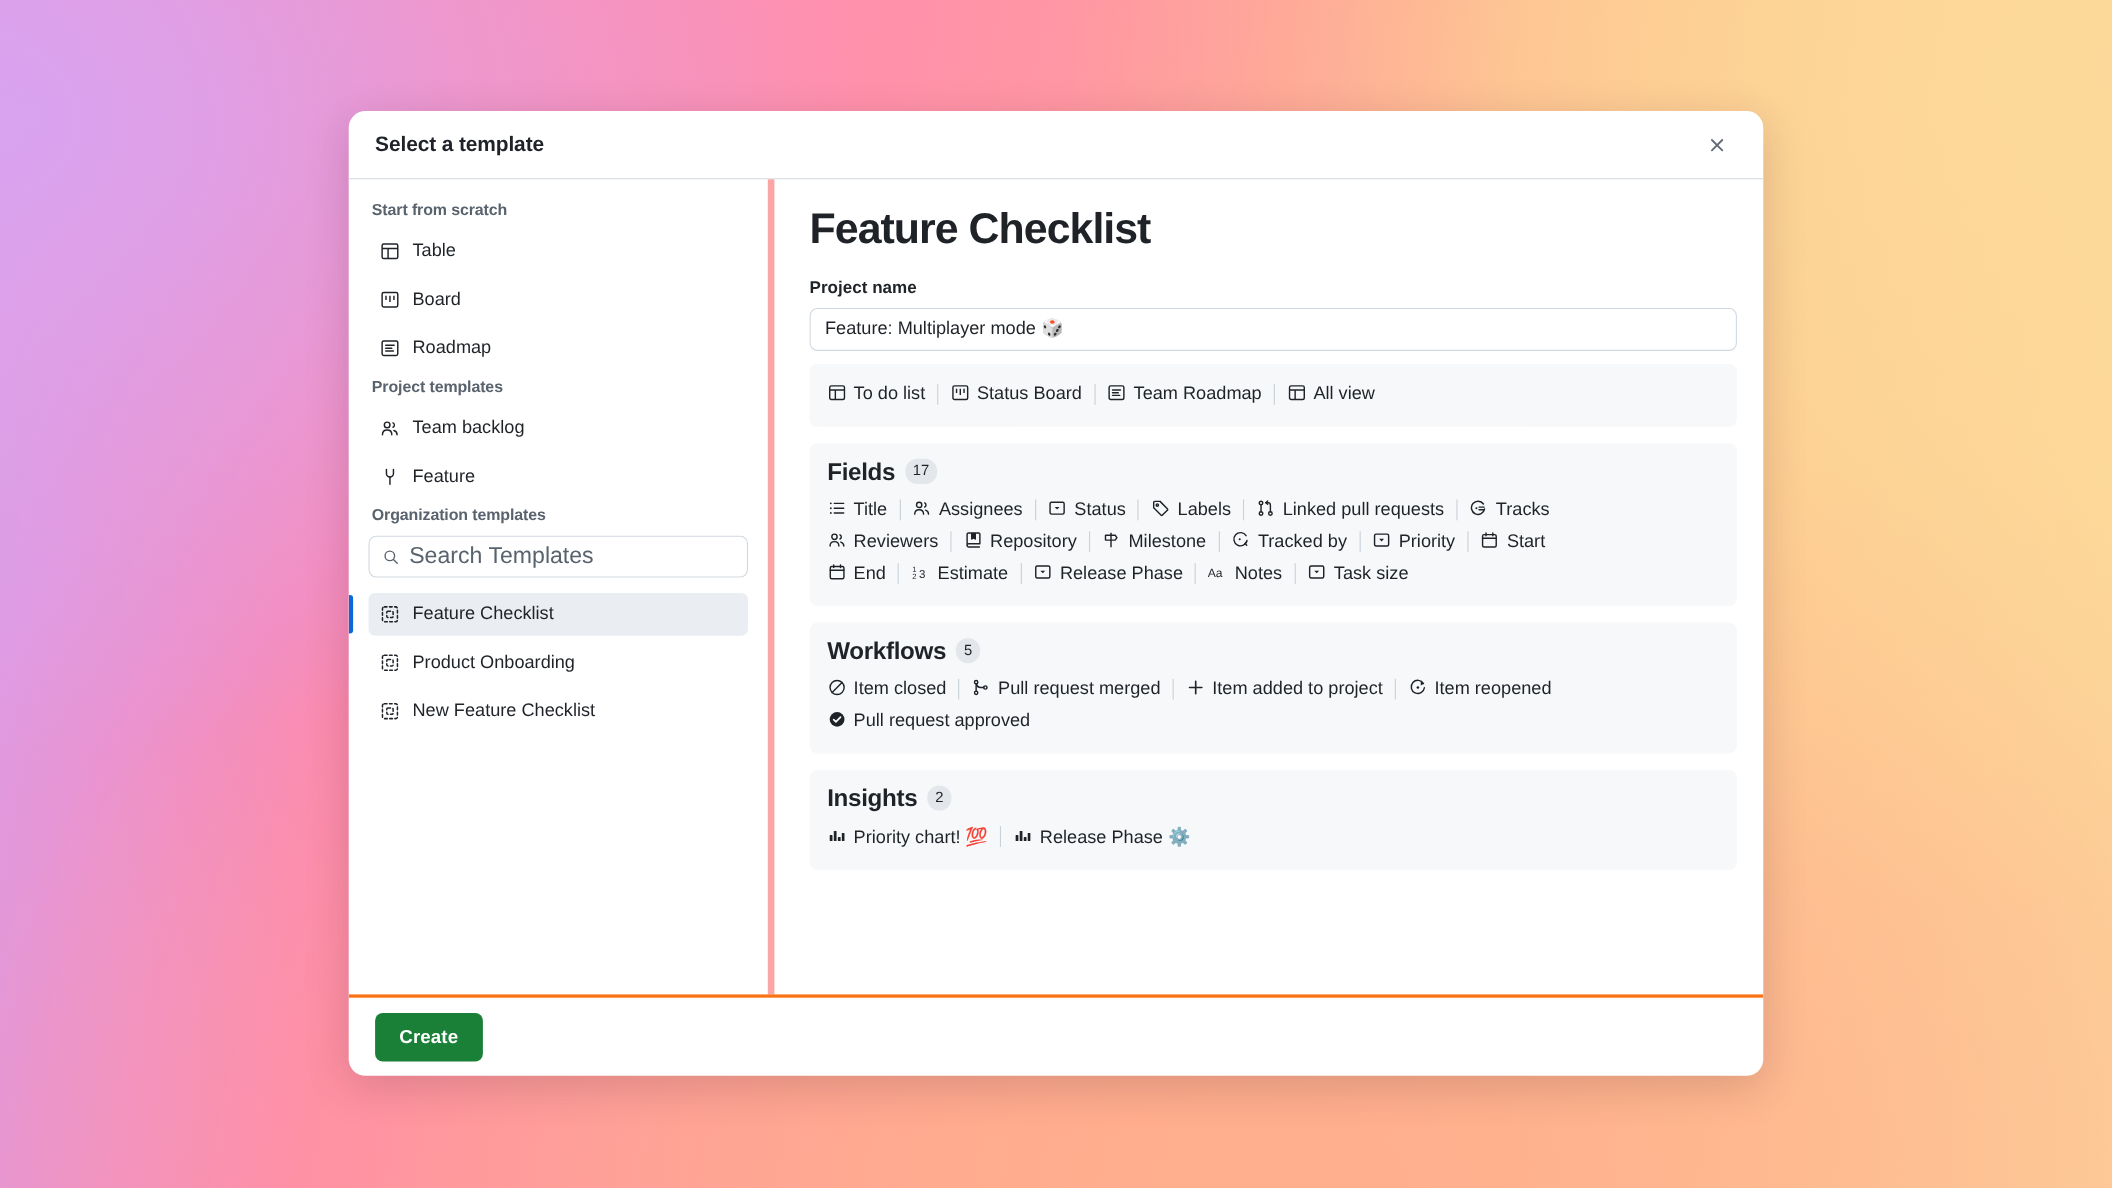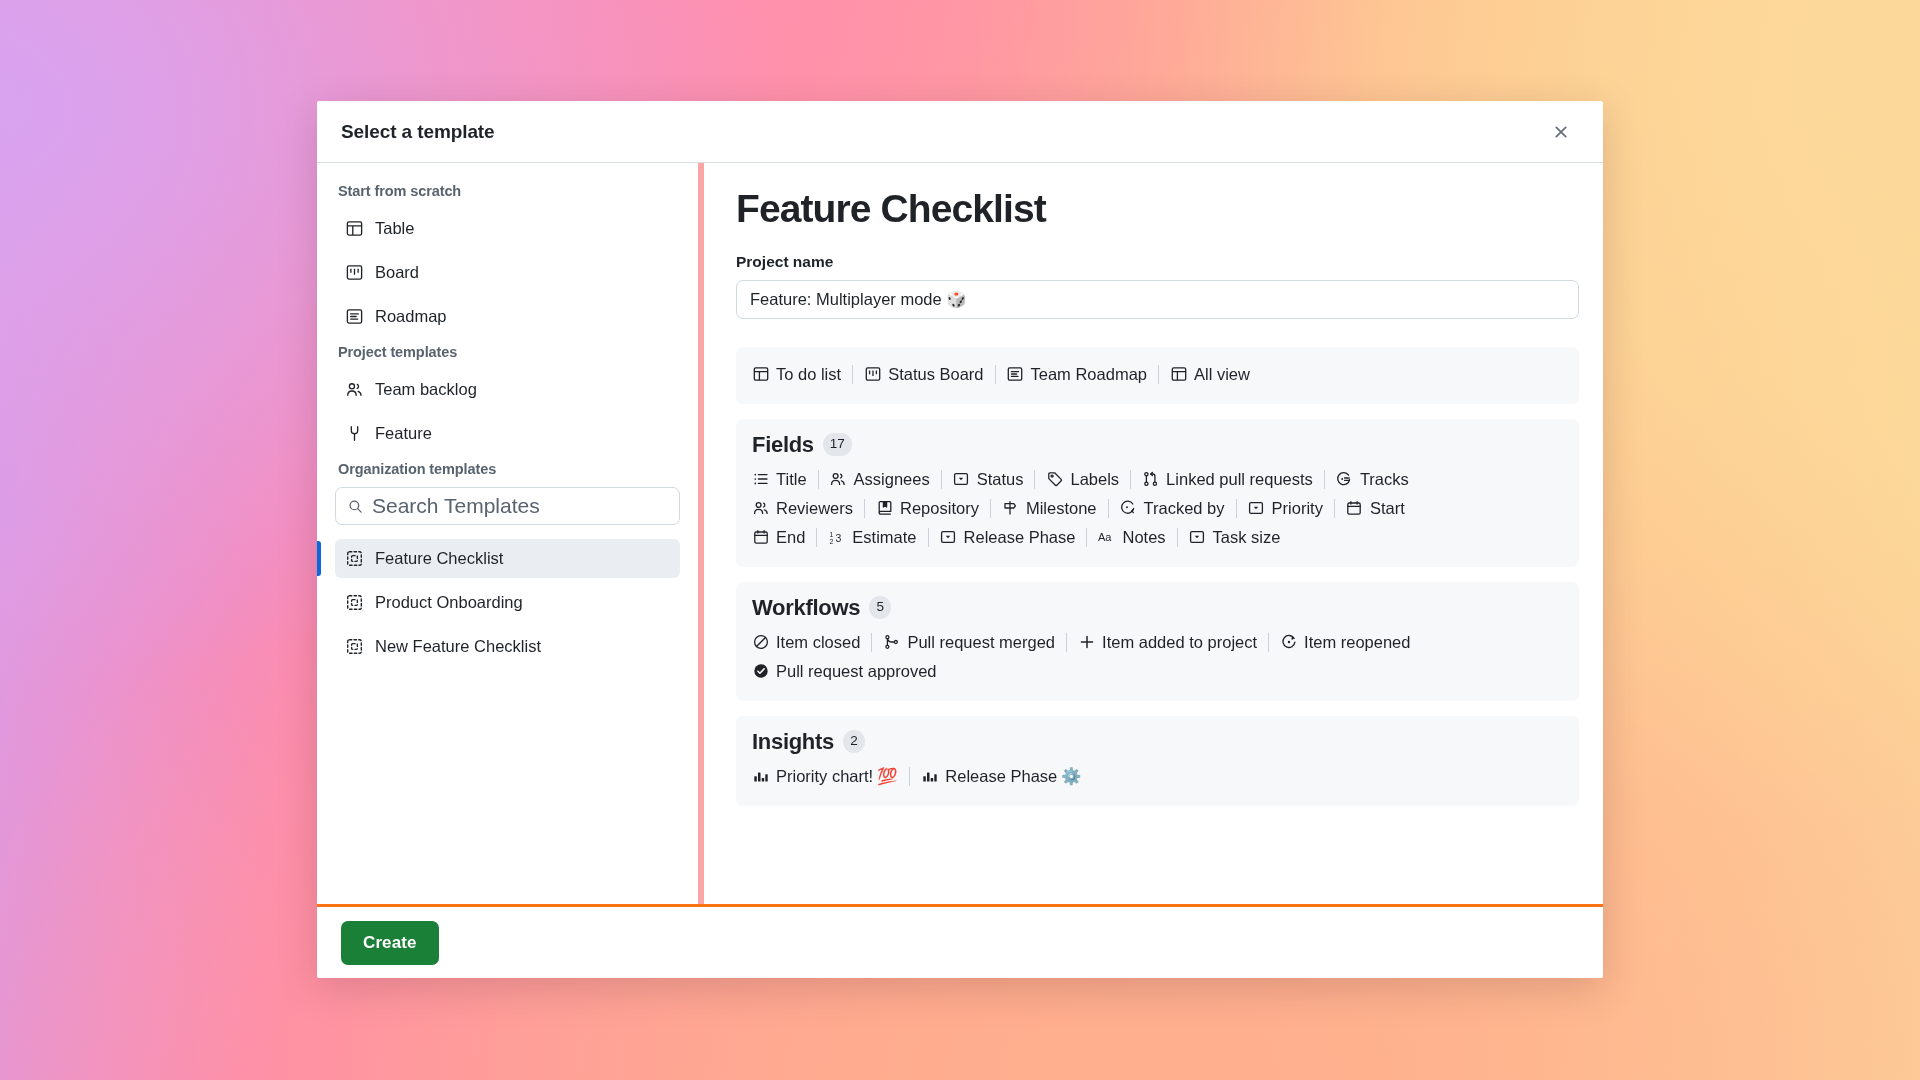--- a/index.html
+++ b/index.html
@@ -19,21 +19,21 @@
     align-items: flex-start;
     justify-content: flex-start;
   }
 
   
   .dialog {
     position: absolute;
     left: 317px; top: 101px;
     width: 1286px; height: 877px;
     background: #ffffff;
-    border-radius: 2px;
+    border-radius: 15px;
     box-shadow: 0 10px 40px rgba(60,20,40,0.18);
     display: flex;
     flex-direction: column;
     overflow: hidden;
   }
 
   .dialog-header {
     height: 62px;
     flex: 0 0 62px;
     border-bottom: 1px solid #d8dee4;
@@ -159,21 +159,21 @@
     width: 100%;
     height: 39px;
     border: 1px solid #d1d9e0;
     border-radius: 7px;
     padding: 0 13px;
     font-family: inherit;
     font-size: 16.5px;
     color: #1f2328;
     outline: none;
     background: #fff;
-    margin-bottom: 28px;
+    margin-bottom: 12px;
   }
 
   .card {
     background: #f6f8fa;
     border-radius: 7px;
     padding: 13px 16px 15px 16px;
     margin-bottom: 15px;
   }
   .card-head {
     display: flex;
@@ -198,21 +198,20 @@
     min-width: 22px;
     text-align: center;
   }
   .chip-row {
     display: flex;
     flex-wrap: wrap;
     align-items: center;
   }
   .chip {
     display: flex;
-    align-items: center;
     gap: 7px;
     font-size: 16.5px;
     color: #1f2328;
     padding: 4px 0;
     margin: 1px 0;
     white-space: nowrap;
     cursor: default;
   }
   .chip .ico {
     width: 17px; height: 17px;

